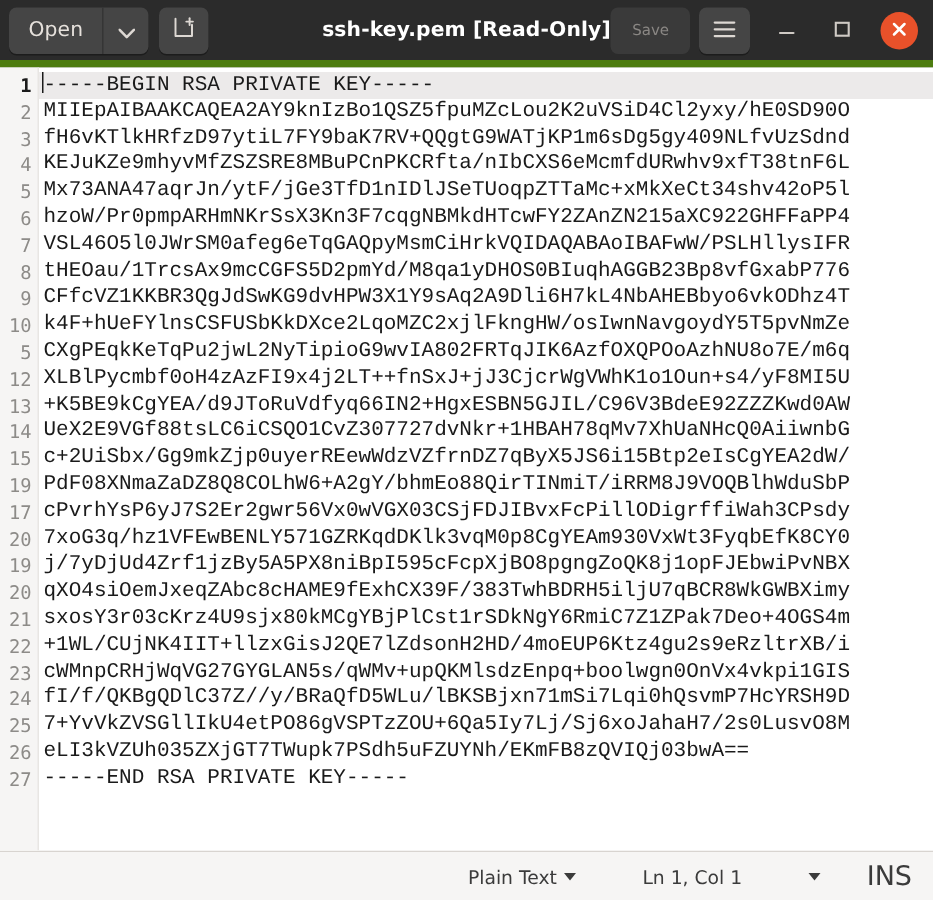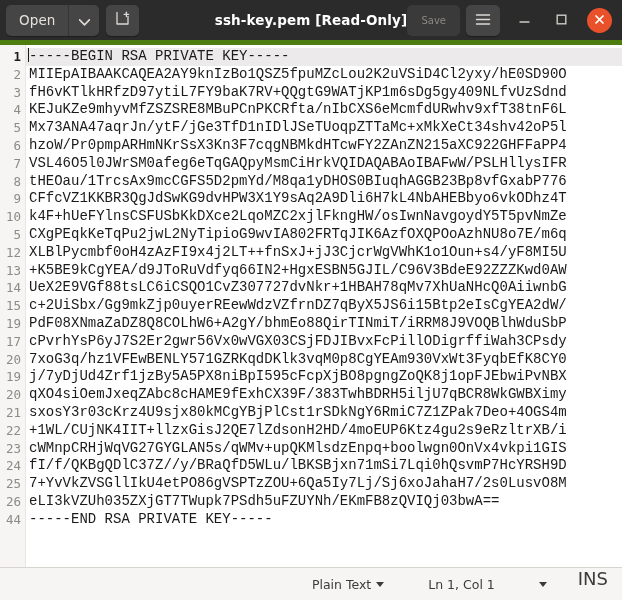--- a/index.html
+++ b/index.html
@@ -214,20 +214,21 @@
     margin-left: -1px;
   }
 
   
   .statusbar {
     height: 33px;
     min-height: 33px;
     background: #f6f5f4;
     border-top: 1px solid #d8d4d0;
     display: flex;
+    align-items: center;
     justify-content: flex-end;
     box-sizing: border-box;
     padding-right: 14px;
     font-size: 12.5px;
     color: #3b3b3b;
   }
   .sb-item {
     display: flex;
     align-items: center;
     gap: 5px;
@@ -357,21 +358,21 @@
         <div class="ln">17</div>
         <div class="ln">20</div>
         <div class="ln">19</div>
         <div class="ln">20</div>
         <div class="ln">21</div>
         <div class="ln">22</div>
         <div class="ln">23</div>
         <div class="ln">24</div>
         <div class="ln">25</div>
         <div class="ln">26</div>
-        <div class="ln">44</div>
+        <div class="ln">27</div>
       </div>
     <div class="code" id="code"><div class="cl cur"><span class="caret"></span>-----BEGIN RSA PRIVATE KEY-----</div><div class="cl">MIIEpAIBAAKCAQEA2AY9knIzBo1QSZ5fpuMZcLou2K2uVSiD4Cl2yxy/hE0SD90O</div><div class="cl">fH6vKTlkHRfzD97ytiL7FY9baK7RV+QQgtG9WATjKP1m6sDg5gy409NLfvUzSdnd</div><div class="cl">KEJuKZe9mhyvMfZSZSRE8MBuPCnPKCRfta/nIbCXS6eMcmfdURwhv9xfT38tnF6L</div><div class="cl">Mx73ANA47aqrJn/ytF/jGe3TfD1nIDlJSeTUoqpZTTaMc+xMkXeCt34shv42oP5l</div><div class="cl">hzoW/Pr0pmpARHmNKrSsX3Kn3F7cqgNBMkdHTcwFY2ZAnZN215aXC922GHFFaPP4</div><div class="cl">VSL46O5l0JWrSM0afeg6eTqGAQpyMsmCiHrkVQIDAQABAoIBAFwW/PSLHllysIFR</div><div class="cl">tHEOau/1TrcsAx9mcCGFS5D2pmYd/M8qa1yDHOS0BIuqhAGGB23Bp8vfGxabP776</div><div class="cl">CFfcVZ1KKBR3QgJdSwKG9dvHPW3X1Y9sAq2A9Dli6H7kL4NbAHEBbyo6vkODhz4T</div><div class="cl">k4F+hUeFYlnsCSFUSbKkDXce2LqoMZC2xjlFkngHW/osIwnNavgoydY5T5pvNmZe</div><div class="cl">CXgPEqkKeTqPu2jwL2NyTipioG9wvIA802FRTqJIK6AzfOXQPOoAzhNU8o7E/m6q</div><div class="cl">XLBlPycmbf0oH4zAzFI9x4j2LT++fnSxJ+jJ3CjcrWgVWhK1o1Oun+s4/yF8MI5U</div><div class="cl">+K5BE9kCgYEA/d9JToRuVdfyq66IN2+HgxESBN5GJIL/C96V3BdeE92ZZZKwd0AW</div><div class="cl">UeX2E9VGf88tsLC6iCSQO1CvZ307727dvNkr+1HBAH78qMv7XhUaNHcQ0AiiwnbG</div><div class="cl">c+2UiSbx/Gg9mkZjp0uyerREewWdzVZfrnDZ7qByX5JS6i15Btp2eIsCgYEA2dW/</div><div class="cl">PdF08XNmaZaDZ8Q8COLhW6+A2gY/bhmEo88QirTINmiT/iRRM8J9VOQBlhWduSbP</div><div class="cl">cPvrhYsP6yJ7S2Er2gwr56Vx0wVGX03CSjFDJIBvxFcPillODigrffiWah3CPsdy</div><div class="cl">7xoG3q/hz1VFEwBENLY571GZRKqdDKlk3vqM0p8CgYEAm930VxWt3FyqbEfK8CY0</div><div class="cl">j/7yDjUd4Zrf1jzBy5A5PX8niBpI595cFcpXjBO8pgngZoQK8j1opFJEbwiPvNBX</div><div class="cl">qXO4siOemJxeqZAbc8cHAME9fExhCX39F/383TwhBDRH5iljU7qBCR8WkGWBXimy</div><div class="cl">sxosY3r03cKrz4U9sjx80kMCgYBjPlCst1rSDkNgY6RmiC7Z1ZPak7Deo+4OGS4m</div><div class="cl">+1WL/CUjNK4IIT+llzxGisJ2QE7lZdsonH2HD/4moEUP6Ktz4gu2s9eRzltrXB/i</div><div class="cl">cWMnpCRHjWqVG27GYGLAN5s/qWMv+upQKMlsdzEnpq+boolwgn0OnVx4vkpi1GIS</div><div class="cl">fI/f/QKBgQDlC37Z//y/BRaQfD5WLu/lBKSBjxn71mSi7Lqi0hQsvmP7HcYRSH9D</div><div class="cl">7+YvVkZVSGllIkU4etPO86gVSPTzZOU+6Qa5Iy7Lj/Sj6xoJahaH7/2s0LusvO8M</div><div class="cl">eLI3kVZUh035ZXjGT7TWupk7PSdh5uFZUYNh/EKmFB8zQVIQj03bwA==</div><div class="cl">-----END RSA PRIVATE KEY-----</div></div>
   </div>
 
   <div class="statusbar">
 
     <div class="sb-item">
       <span>Plain Text</span>
       <span class="tri-down"></span>
     </div>

